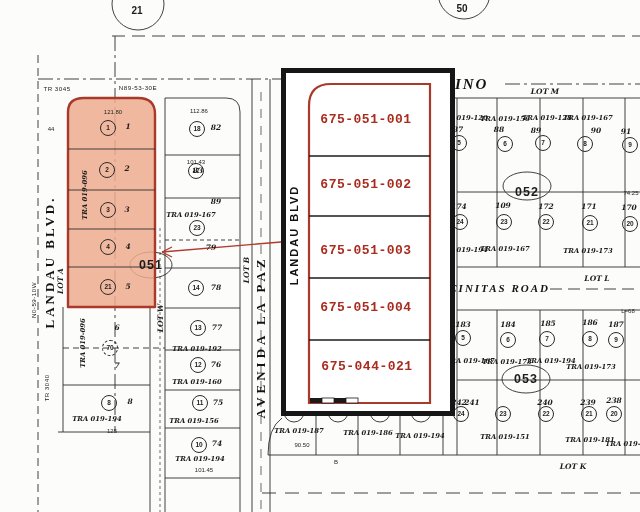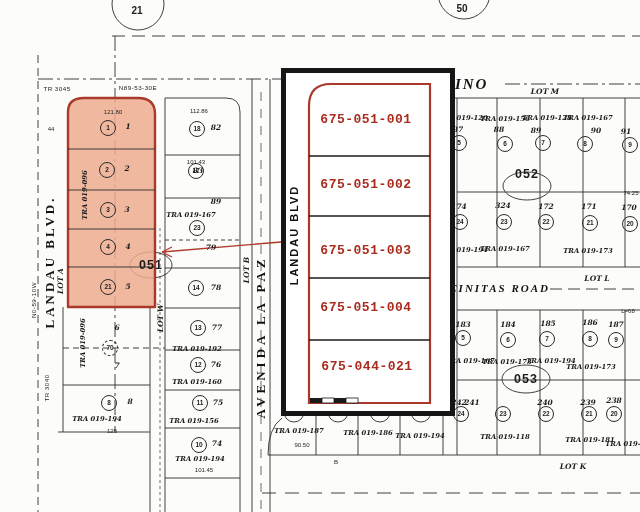--- a/index.html
+++ b/index.html
@@ -167,21 +167,21 @@
       <div class="abs lnum" style="left: 217px; top: 327px;">77</div>
       <div class="abs lnum" style="left: 216px; top: 364px;">76</div>
       <div class="abs lnum" style="left: 218px; top: 402px;">75</div>
       <div class="abs lnum" style="left: 217px; top: 443px;">74</div>
       <div class="abs lnum" style="left: 458px; top: 129px;">87</div>
       <div class="abs lnum" style="left: 499px; top: 129px;">88</div>
       <div class="abs lnum" style="left: 536px; top: 130px;">89</div>
       <div class="abs lnum" style="left: 580px; top: 130px; margin-left: 16px;">90</div>
       <div class="abs lnum" style="left: 626px; top: 131px;">91</div>
       <div class="abs lnum" style="left: 459px; top: 206px;">174</div>
-      <div class="abs lnum" style="left: 503px; top: 205px;">324</div>
+      <div class="abs lnum" style="left: 503px; top: 205px;">109</div>
       <div class="abs lnum" style="left: 546px; top: 206px;">172</div>
       <div class="abs lnum" style="left: 589px; top: 206px;">171</div>
       <div class="abs lnum" style="left: 629px; top: 207px;">170</div>
       <div class="abs lnum" style="left: 463px; top: 324px;">183</div>
       <div class="abs lnum" style="left: 508px; top: 324px;">184</div>
       <div class="abs lnum" style="left: 548px; top: 323px;">185</div>
       <div class="abs lnum" style="left: 590px; top: 322px;">186</div>
       <div class="abs lnum" style="left: 616px; top: 324px; text-align: right;">187</div>
       <div class="abs lnum" style="left: 459px; top: 402px;">242</div>
       <div class="abs lnum" style="left: 472px; top: 402px;">241</div>
@@ -203,39 +203,39 @@
       <div class="abs tra" style="left: 505px; top: 119px;">TRA 019-156</div>
       <div class="abs tra" style="left: 547px; top: 118px;">TRA 019-128</div>
       <div class="abs tra" style="left: 588px; top: 118px;">TRA 019-167</div>
       <div class="abs tra" style="left: 463px; top: 250px;">TRA 019-194</div>
       <div class="abs tra" style="left: 505px; top: 249px;">TRA 019-167</div>
       <div class="abs tra" style="left: 588px; top: 251px;">TRA 019-173</div>
       <div class="abs tra" style="left: 470px; top: 361px;">TRA 019-167</div>
       <div class="abs tra" style="left: 507px; top: 362px;">TRA 019-173</div>
       <div class="abs tra" style="left: 551px; top: 361px;">TRA 019-194</div>
       <div class="abs tra" style="left: 591px; top: 367px;">TRA 019-173</div>
-      <div class="abs tra" style="left: 505px; top: 437px;">TRA 019-118</div>
+      <div class="abs tra" style="left: 505px; top: 437px;">TRA 019-151</div>
       <div class="abs tra" style="left: 590px; top: 440px;">TRA 019-181</div>
       <div class="abs tra" style="left: 630px; top: 444px;">TRA 019-191</div>
     </div>
   <div class="layer">
       <div class="abs dim" style="left: 113px; top: 112px;">121.80</div>
       <div class="abs dim" style="left: 199px; top: 111px;">112.86</div>
       <div class="abs dim" style="left: 196px; top: 162px;">101.43</div>
       <div class="abs dim" style="left: 51px; top: 129px;">44</div>
       <div class="abs dim" style="left: 112px; top: 431px;">125</div>
       <div class="abs dim" style="left: 204px; top: 470px;">101.45</div>
       <div class="abs dim" style="left: 631px; top: 193px;">74.25</div>
       <div class="abs dim" style="left: 628px; top: 311px;">L=68</div>
       <div class="abs dim" style="left: 302px; top: 445px;">90.50</div>
       <div class="abs dim" style="left: 336px; top: 462px;">B</div>
     </div>
   <div class="layer">
       <div class="abs onum" style="left: 151px; top: 265px;">051</div>
-      <div class="abs onum" style="left: 527px; top: 174px;">052</div>
+      <div class="abs onum" style="left: 527px; top: 192px;">052</div>
       <div class="abs onum" style="left: 526px; top: 379px;">053</div>
     </div>
   <div class="layer">
       <div class="abs cnum" style="left: 137px; top: 10px;">21</div>
       <div class="abs cnum" style="left: 462px; top: 8px;">50</div>
     </div>
 
   <div class="inset">
     <svg width="164" height="338" viewBox="0 0 164 338">
       <path d="M23,330 V33 Q23,11 45,11 H144 V330 Z" fill="none" stroke="#a8392b" stroke-width="2.2"></path>

